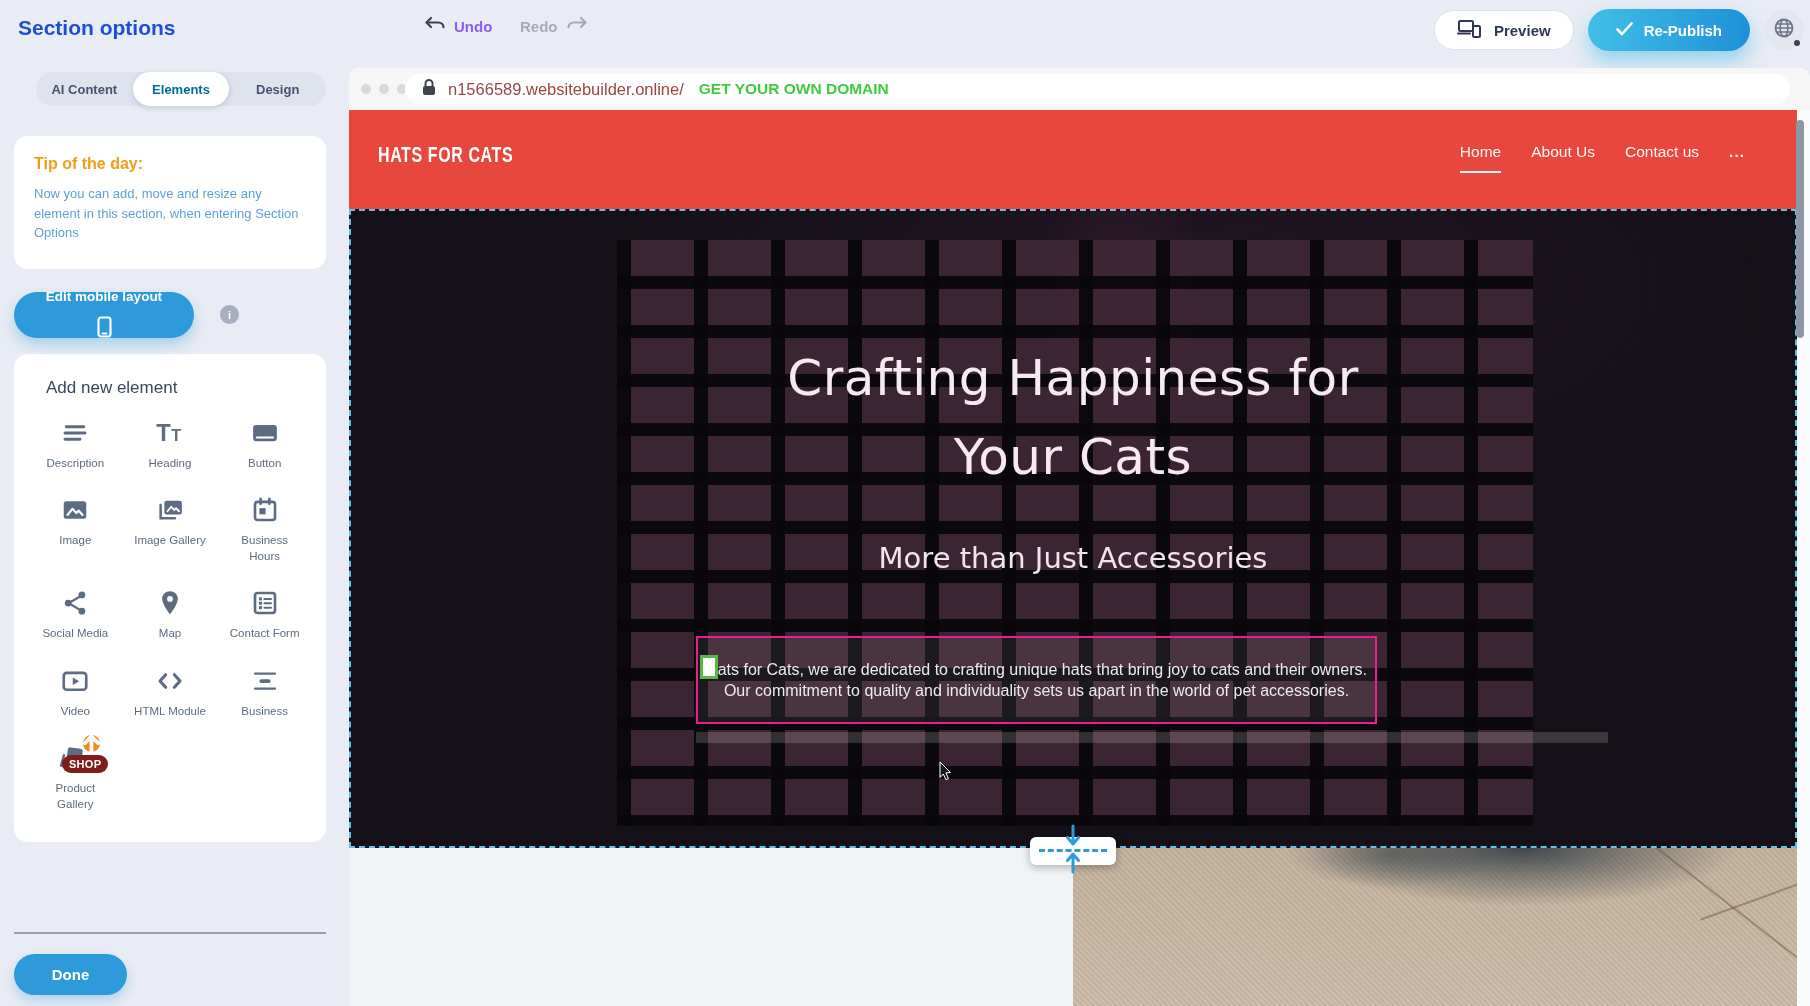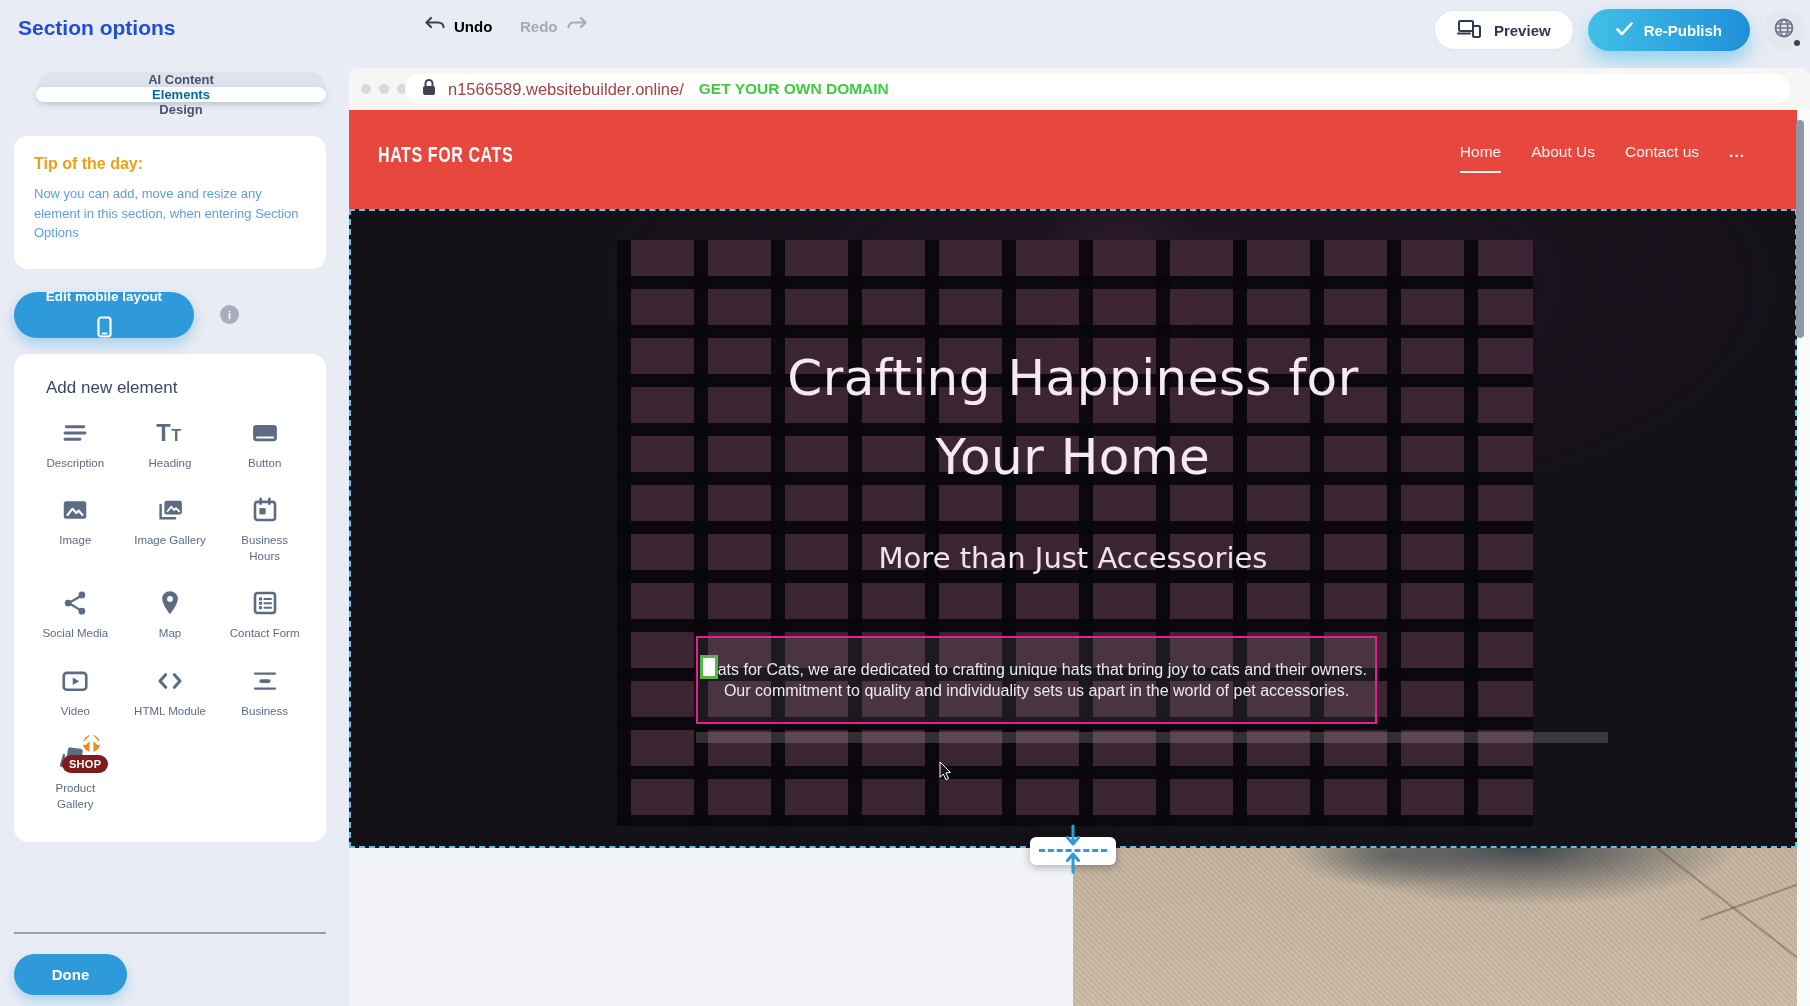--- a/index.html
+++ b/index.html
@@ -3,35 +3,35 @@
 <meta charset="utf-8">
 <style>
   html,body{margin:0;padding:0;background:#e9ecf4;}
   .app{position:relative;width:1810px;height:1006px;background:#e9ecf4;overflow:hidden;
        font-family:"Liberation Sans",sans-serif;color:#2b3550;}
 
   
   .page-title{position:absolute;left:18px;top:16px;font-size:21px;font-weight:700;color:#1d4ed8;}
   .history-btn{position:absolute;top:16px;display:flex;align-items:center;gap:8px;font-size:15px;
                font-weight:700;cursor:pointer;}
-  .undo-btn{left:424px;color:#000000;text-align:center;}
+  .undo-btn{left:424px;color:#8b5cf6;text-align:center;}
   .redo-btn{left:520px;color:#a4abba;}
   .top-right{position:absolute;top:9px;right:6px;display:flex;align-items:center;gap:14px;}
   .preview-btn{height:40px;padding:0 22px;border-radius:21px;background:#fff;border:1px solid #dfe3ea;
                display:flex;align-items:center;gap:11px;font-weight:700;font-size:15px;color:#2e3850;cursor:pointer;}
   .republish-btn{height:42px;padding:0 28px;border-radius:22px;border:none;cursor:pointer;
                background:linear-gradient(90deg,#41bfe7,#1f90d8);color:#fff;font-weight:700;font-size:15px;
                display:flex;align-items:center;gap:11px;box-shadow:0 10px 20px rgba(72,190,232,.55);}
   .globe-btn{width:40px;height:40px;border-radius:50%;background:#e4e7ef;display:flex;align-items:center;
                justify-content:center;position:relative;cursor:pointer;}
   .globe-btn .notif-dot{position:absolute;right:4px;bottom:4px;width:6px;height:6px;border-radius:50%;background:#3c4254;}
 
   
   .sidebar{position:absolute;left:14px;top:72px;width:312px;}
-  .tabs{margin-left:22px;height:34px;background:#dfe3ee;border-radius:17px;display:flex;align-items:stretch;flex-direction:column;}
+  .tabs{margin-left:22px;height:34px;background:#dfe3ee;border-radius:17px;display:flex;align-items:stretch;}
   .tab{flex:1;display:flex;align-items:center;justify-content:center;font-size:13px;font-weight:700;
        color:#46536e;border-radius:17px;cursor:pointer;}
   .tab.active{background:#fff;color:#0369a1;box-shadow:0 2px 6px rgba(40,55,90,.18);}
   .tip-card{margin-top:30px;background:#fff;border-radius:14px;padding:19px 20px 26px;}
   .tip-title{color:#f19d15;font-weight:700;font-size:16px;}
   .tip-body{margin-top:11px;color:#5f9fd9;font-size:13px;line-height:1.5;}
   .edit-row{margin-top:23px;display:flex;align-items:center;gap:26px;}
   .edit-btn{width:180px;height:46px;border-radius:23px;border:none;background:#2f9ada;color:#fff;
             font-weight:700;font-size:13.5px;display:flex;align-items:center;justify-content:center;gap:12px;
             box-shadow:0 7px 14px rgba(47,154,218,.35);cursor:pointer;font-family:inherit;flex-direction:column;}
@@ -364,21 +364,21 @@
           <span class="nav-item">Contact us</span>
           <span class="nav-item nav-more">...</span>
         </nav>
       </div>
 
       <div class="hero">
         <div class="tiles"></div>
 
         <div class="hero-heading">
           <div>Crafting Happiness for</div>
-          <div>Your Home</div>
+          <div>Your Cats</div>
         </div>
 
         <div class="hero-sub">More than Just Accessories</div>
 
         <div class="drop-band"></div>
 
         <div class="text-box">
           <div class="green-handle"></div>
           <p>Hats for Cats, we are dedicated to crafting unique hats that bring joy to cats and their owners.</p>
           <p>Our commitment to quality and individuality sets us apart in the world of pet accessories.</p>

